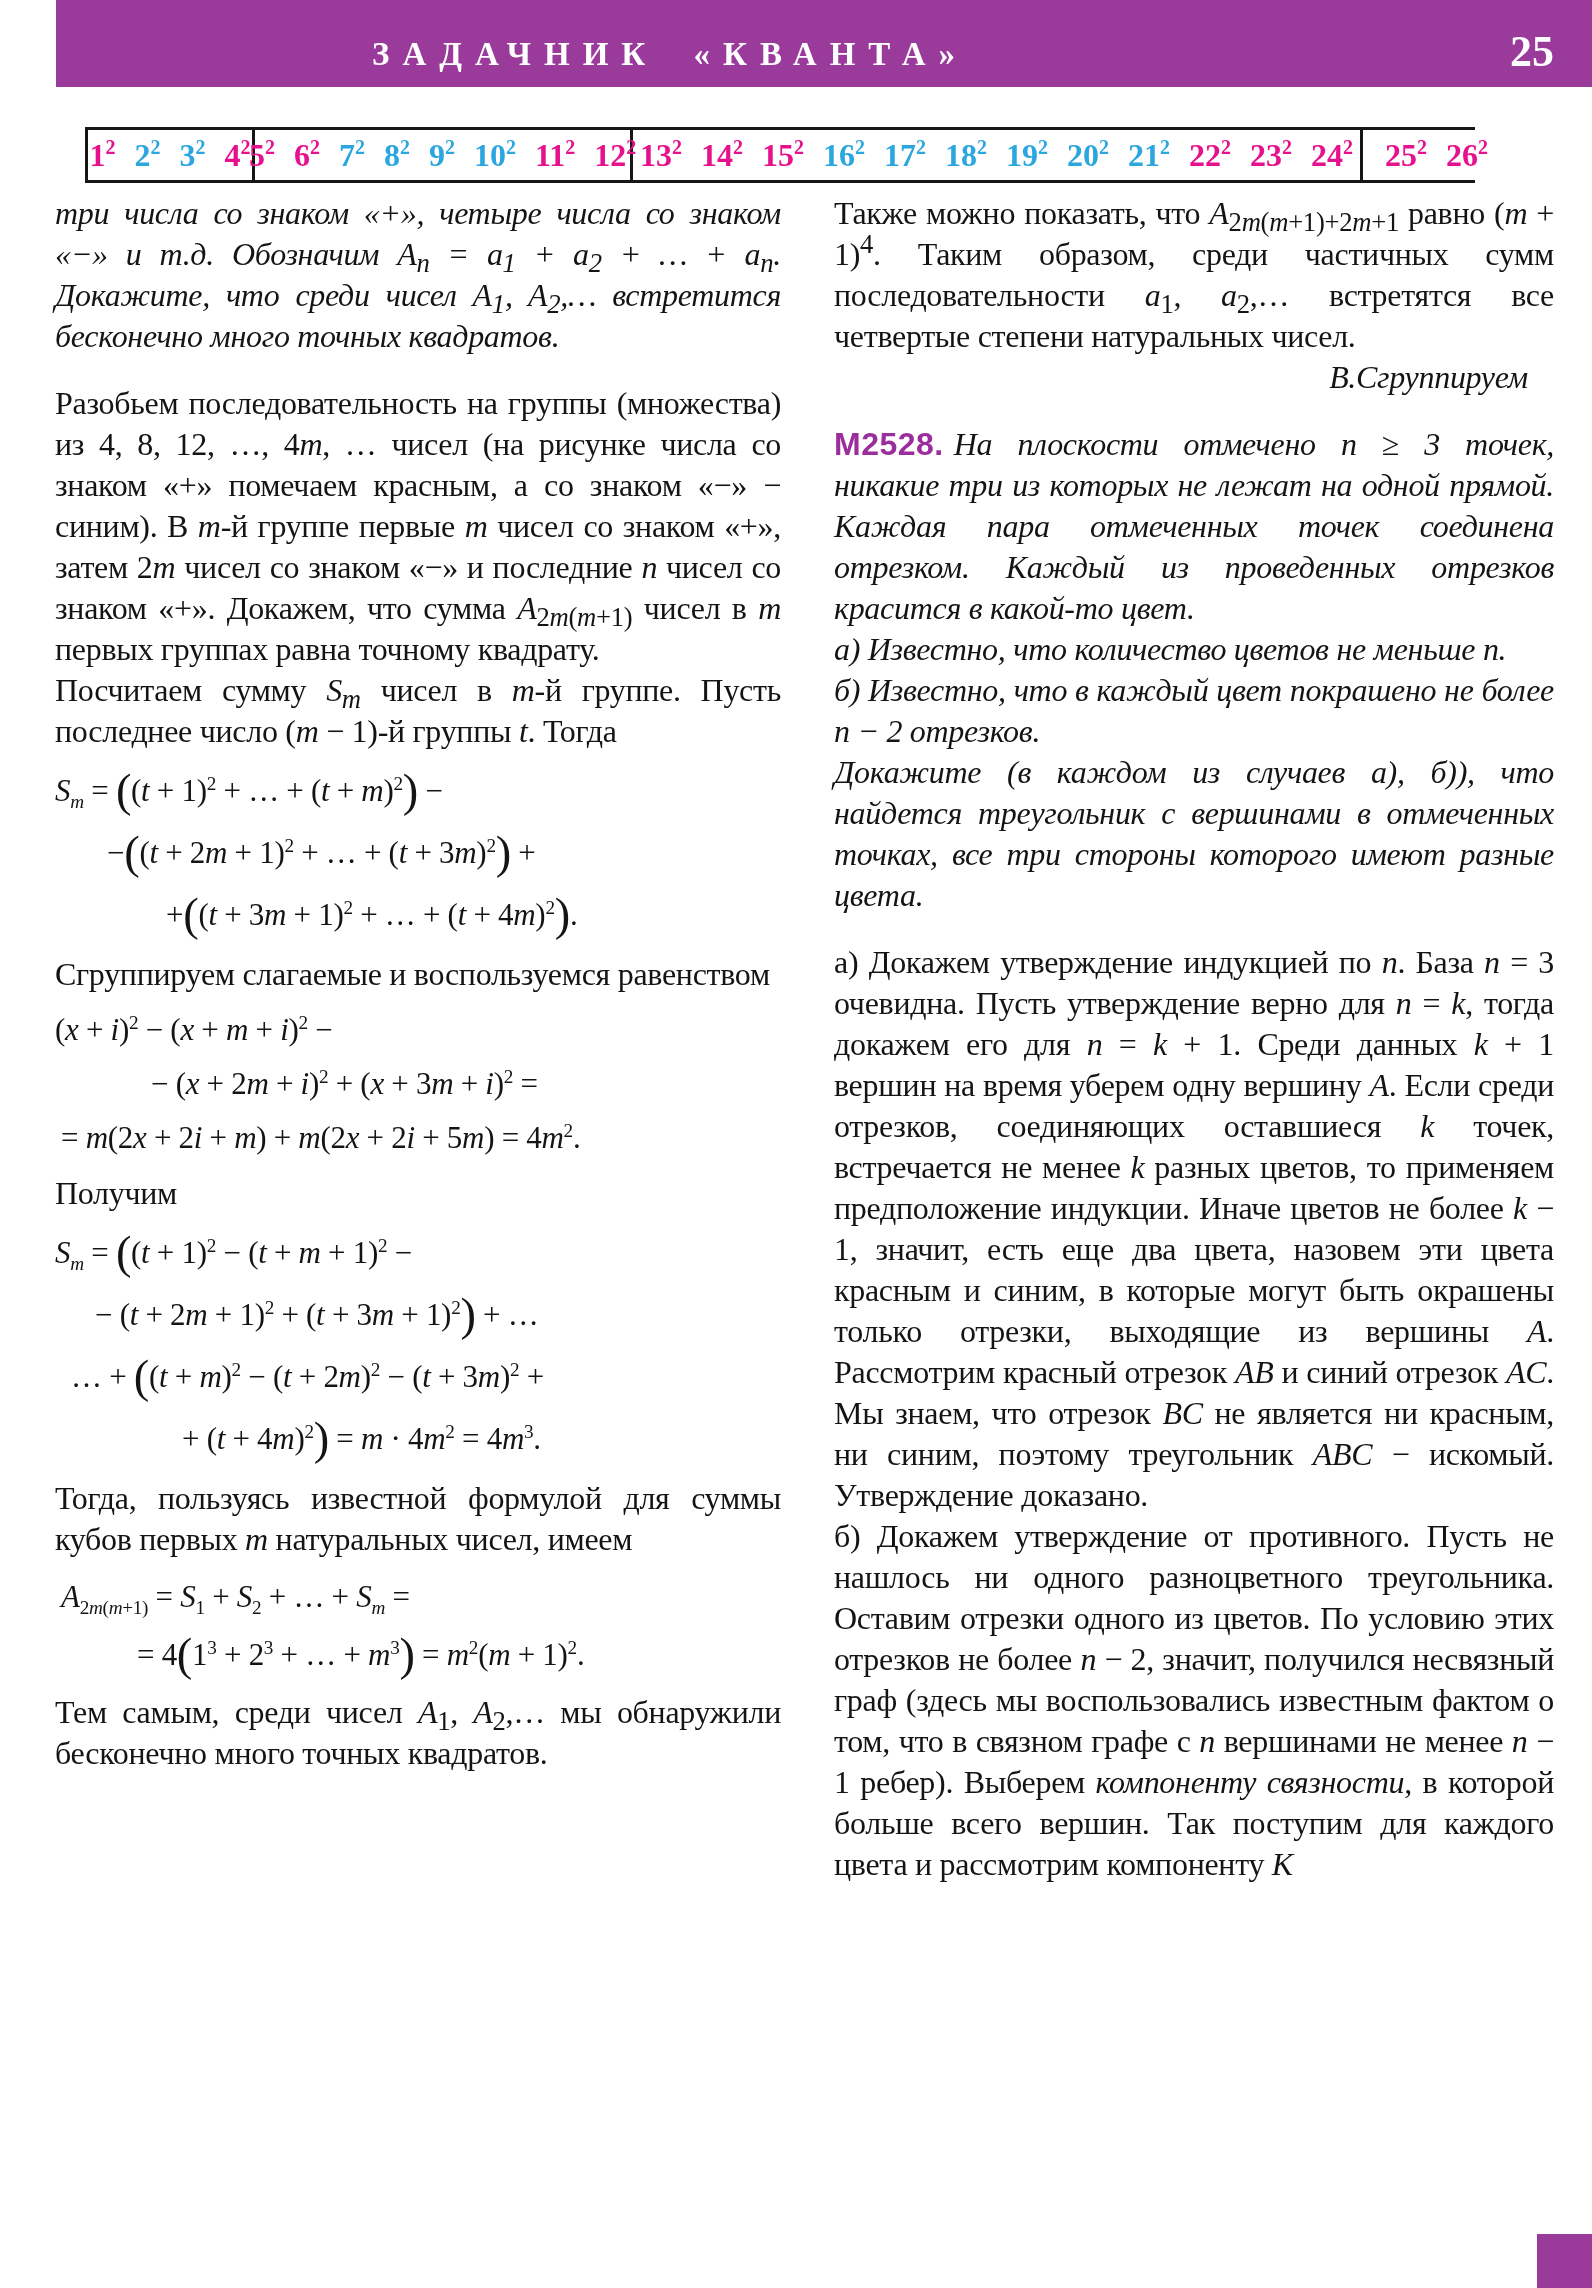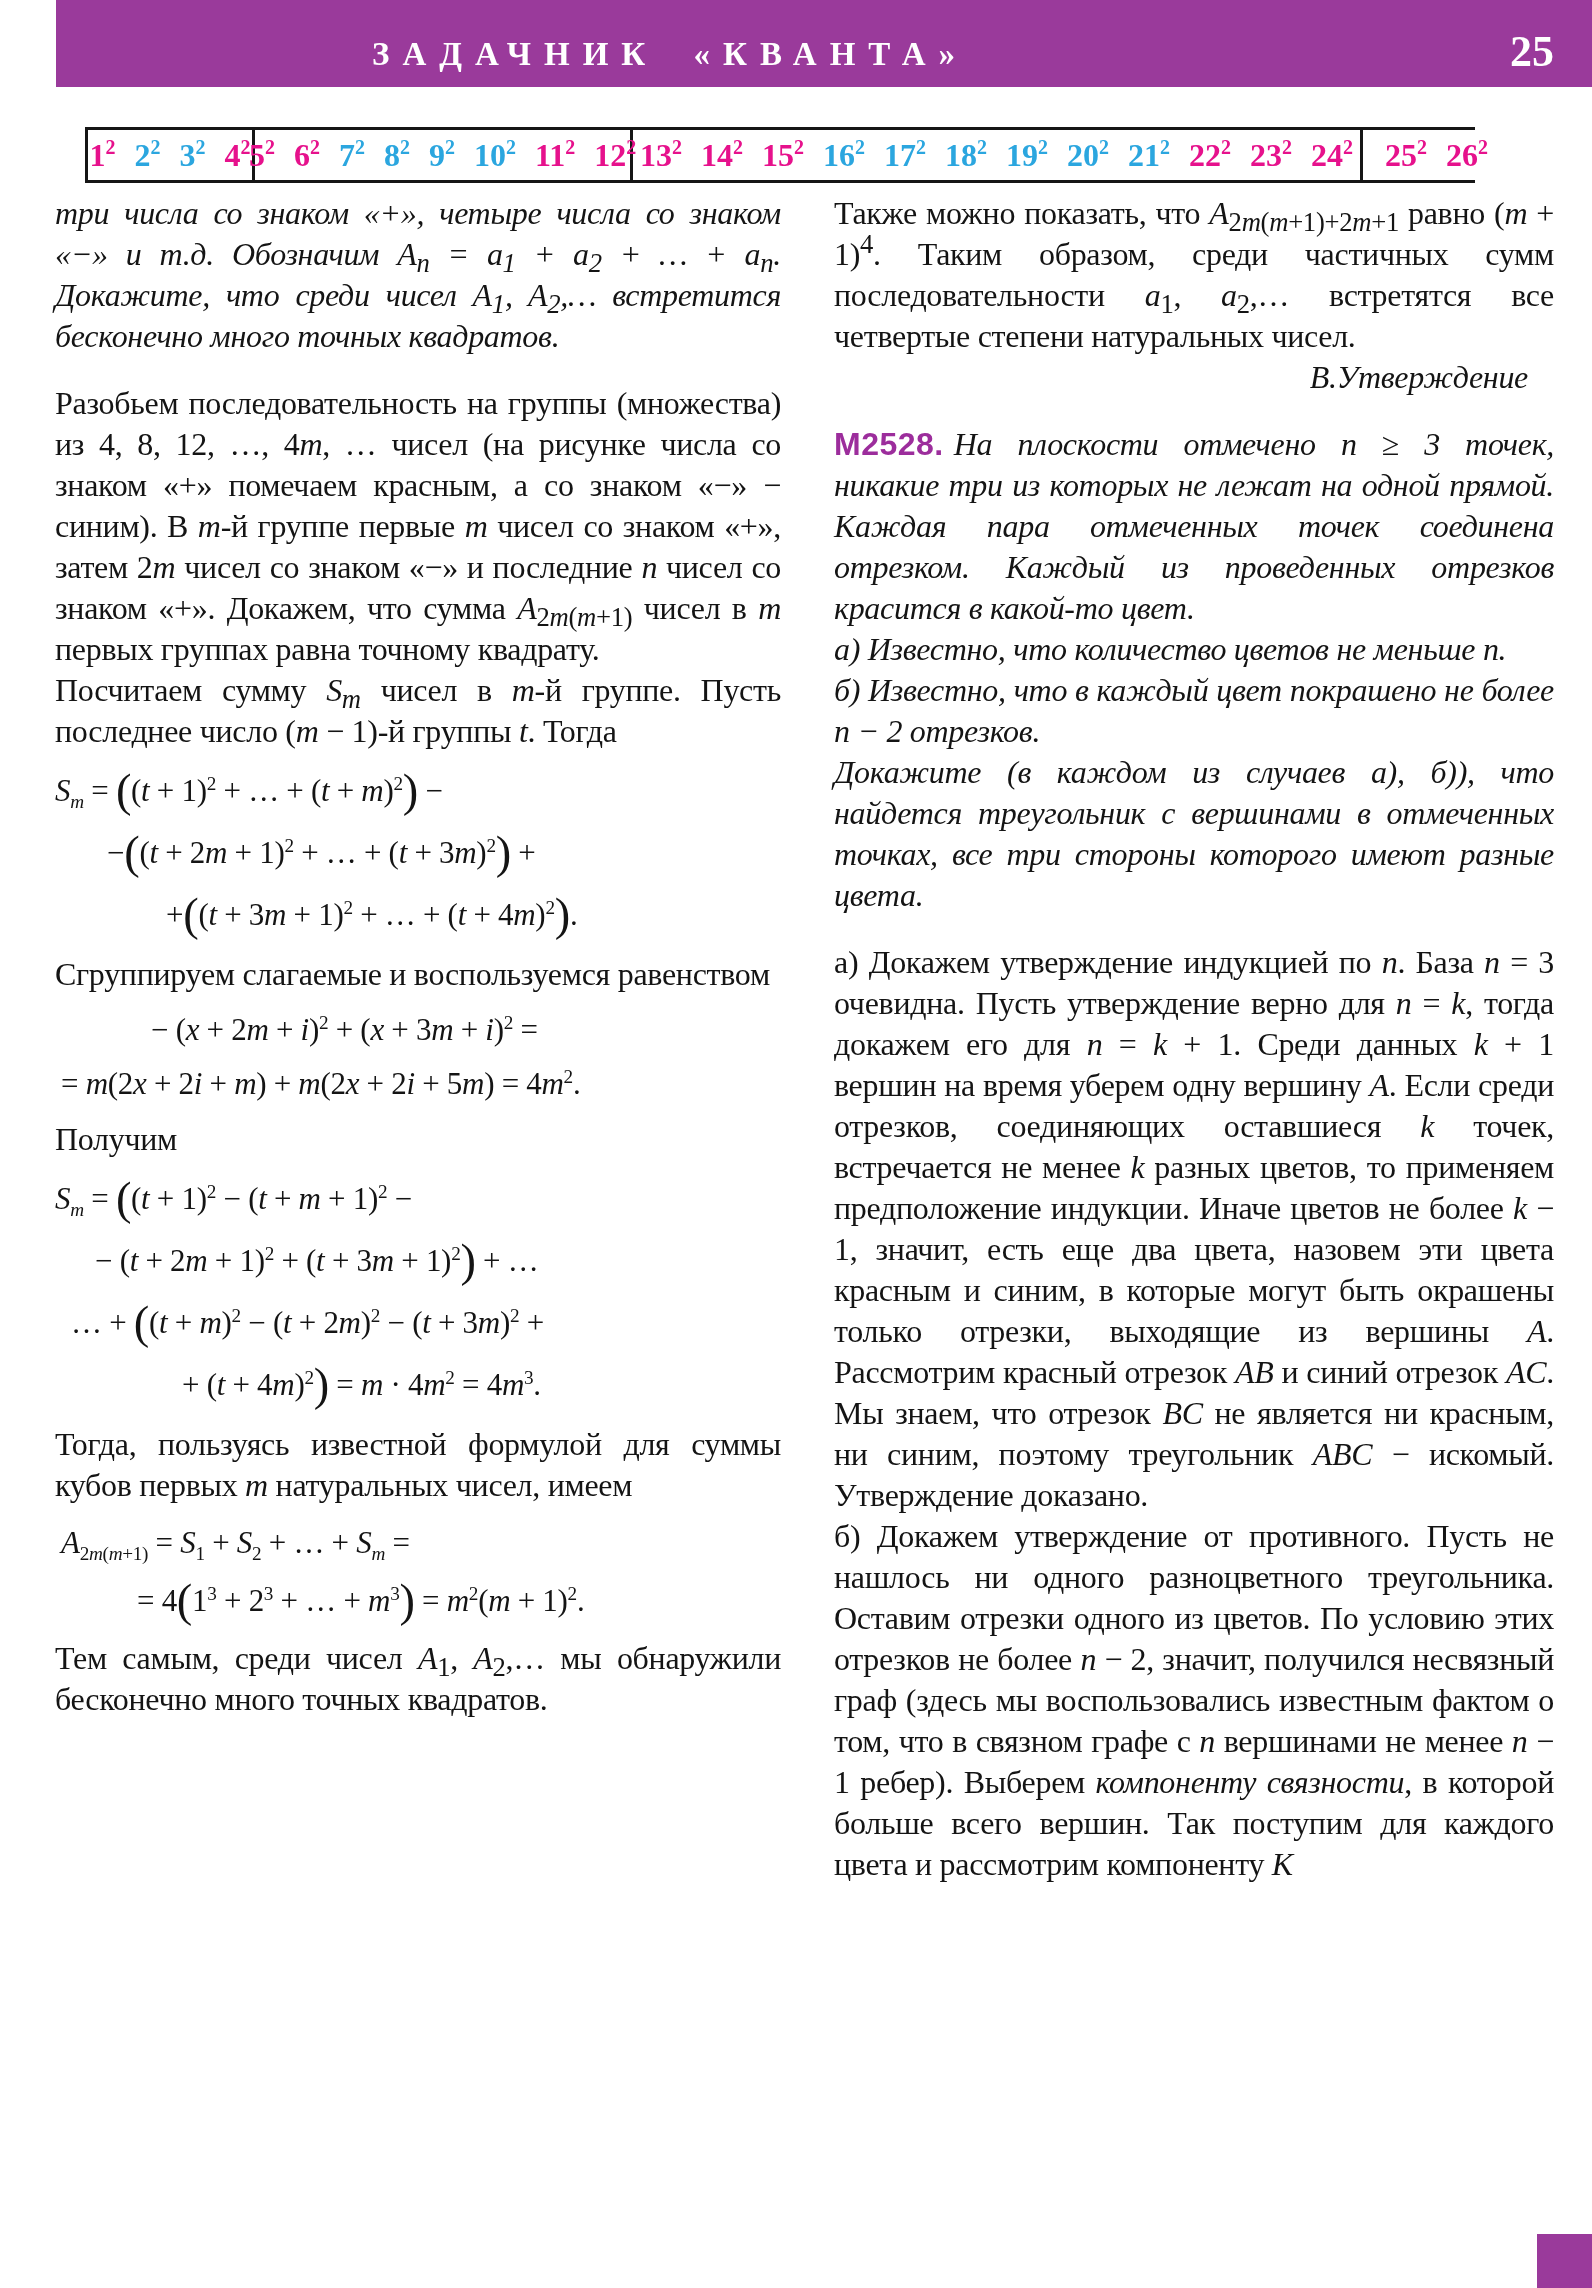--- a/index.html
+++ b/index.html
@@ -130,20 +130,21 @@
 
   <div class="formula">
     <div class="fline"><i>S<sub>m</sub></i> = <span class="bp">(</span>(<i>t</i> + 1)<sup>2</sup> + … + (<i>t</i> + <i>m</i>)<sup>2</sup><span class="bp">)</span> −</div>
     <div class="fline" style="margin-left:52px">−<span class="bp">(</span>(<i>t</i> + 2<i>m</i> + 1)<sup>2</sup> + … + (<i>t</i> + 3<i>m</i>)<sup>2</sup><span class="bp">)</span> +</div>
     <div class="fline" style="margin-left:111px">+<span class="bp">(</span>(<i>t</i> + 3<i>m</i> + 1)<sup>2</sup> + … + (<i>t</i> + 4<i>m</i>)<sup>2</sup><span class="bp">)</span>.</div>
   </div>
 
   <p class="para">Сгруппируем слагаемые и воспользуемся равенством</p>
 
   <div class="formula">
+    <div class="fline" style="line-height:54px">(<i>x</i> + <i>i</i>)<sup>2</sup> − (<i>x</i> + <i>m</i> + <i>i</i>)<sup>2</sup> −</div>
     <div class="fline" style="line-height:54px;margin-left:96px">− (<i>x</i> + 2<i>m</i> + <i>i</i>)<sup>2</sup> + (<i>x</i> + 3<i>m</i> + <i>i</i>)<sup>2</sup> =</div>
     <div class="fline" style="line-height:54px;margin-left:6px">= <i>m</i>(2<i>x</i> + 2<i>i</i> + <i>m</i>) + <i>m</i>(2<i>x</i> + 2<i>i</i> + 5<i>m</i>) = 4<i>m</i><sup>2</sup>.</div>
   </div>
 
   <p class="para">Получим</p>
 
   <div class="formula">
     <div class="fline"><i>S<sub>m</sub></i> = <span class="bp">(</span>(<i>t</i> + 1)<sup>2</sup> − (<i>t</i> + <i>m</i> + 1)<sup>2</sup> −</div>
     <div class="fline" style="margin-left:40px">− (<i>t</i> + 2<i>m</i> + 1)<sup>2</sup> + (<i>t</i> + 3<i>m</i> + 1)<sup>2</sup><span class="bp">)</span> + …</div>
     <div class="fline" style="margin-left:16px">… + <span class="bp">(</span>(<i>t</i> + <i>m</i>)<sup>2</sup> − (<i>t</i> + 2<i>m</i>)<sup>2</sup> − (<i>t</i> + 3<i>m</i>)<sup>2</sup> +</div>
@@ -155,21 +156,21 @@
   <div class="formula">
     <div class="fline" style="line-height:58px;margin-left:6px"><i>A</i><sub>2<i>m</i>(<i>m</i>+1)</sub> = <i>S</i><sub>1</sub> + <i>S</i><sub>2</sub> + … + <i>S<sub>m</sub></i> =</div>
     <div class="fline" style="line-height:58px;margin-left:82px">= 4<span class="bp">(</span>1<sup>3</sup> + 2<sup>3</sup> + … + <i>m</i><sup>3</sup><span class="bp">)</span> = <i>m</i><sup>2</sup>(<i>m</i> + 1)<sup>2</sup>.</div>
   </div>
 
   <p class="para">Тем самым, среди чисел <i>A</i><sub>1</sub>, <i>A</i><sub>2</sub>,… мы обнаружили бесконечно много точных квадратов.</p>
 </div>
 
 <div class="col col-right">
   <p class="para">Также можно показать, что <i>A</i><sub>2<i>m</i>(<i>m</i>+1)+2<i>m</i>+1</sub> равно (<i>m</i> + 1)<sup>4</sup>. Таким образом, среди частичных сумм последовательности <i>a</i><sub>1</sub>, <i>a</i><sub>2</sub>,… встретятся все четвертые степени натуральных чисел.</p>
-  <p class="signature">В.Утверждение</p>
+  <p class="signature">В.Сгруппируем</p>
 
   <p class="para gap"><span class="plabel">М2528.</span><span class="italic">На плоскости отмечено <i>n</i> ≥ 3 точек, никакие три из которых не лежат на одной прямой. Каждая пара отмеченных точек соединена отрезком. Каждый из проведенных отрезков красится в какой-то цвет.</span></p>
   <p class="para italic">а) Известно, что количество цветов не меньше <i>n</i>.</p>
   <p class="para italic">б) Известно, что в каждый цвет покрашено не более <i>n</i> − 2 отрезков.</p>
   <p class="para italic">Докажите (в каждом из случаев а), б)), что найдется треугольник с вершинами в отмеченных точках, все три стороны которого имеют разные цвета.</p>
 
   <p class="para gap">а) Докажем утверждение индукцией по <i>n</i>. База <i>n</i> = 3 очевидна. Пусть утверждение верно для <i>n</i> = <i>k</i>, тогда докажем его для <i>n</i> = <i>k</i> + 1. Среди данных <i>k</i> + 1 вершин на время уберем одну вершину <i>A</i>. Если среди отрезков, соединяющих оставшиеся <i>k</i> точек, встречается не менее <i>k</i> разных цветов, то применяем предположение индукции. Иначе цветов не более <i>k</i> − 1, значит, есть еще два цвета, назовем эти цвета красным и синим, в которые могут быть окрашены только отрезки, выходящие из вершины <i>A</i>. Рассмотрим красный отрезок <i>AB</i> и синий отрезок <i>AC</i>. Мы знаем, что отрезок <i>BC</i> не является ни красным, ни синим, поэтому треугольник <i>ABC</i> − искомый. Утверждение доказано.</p>
   <p class="para">б) Докажем утверждение от противного. Пусть не нашлось ни одного разноцветного треугольника. Оставим отрезки одного из цветов. По условию этих отрезков не более <i>n</i> − 2, значит, получился несвязный граф (здесь мы воспользовались известным фактом о том, что в связном графе с <i>n</i> вершинами не менее <i>n</i> − 1 ребер). Выберем <i>компоненту связности</i>, в которой больше всего вершин. Так поступим для каждого цвета и рассмотрим компоненту <i>K</i></p>
 </div>
 

